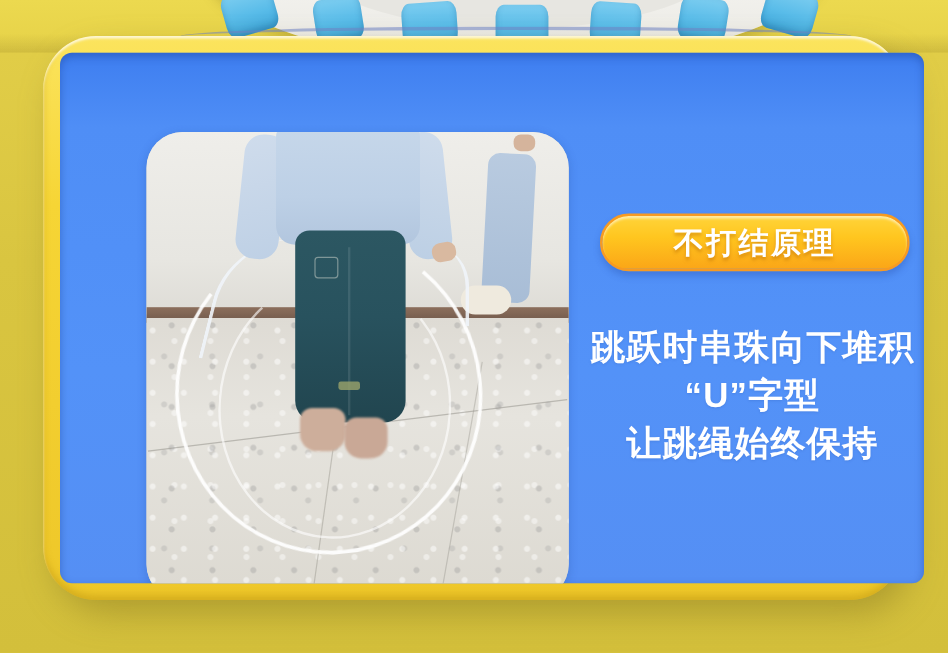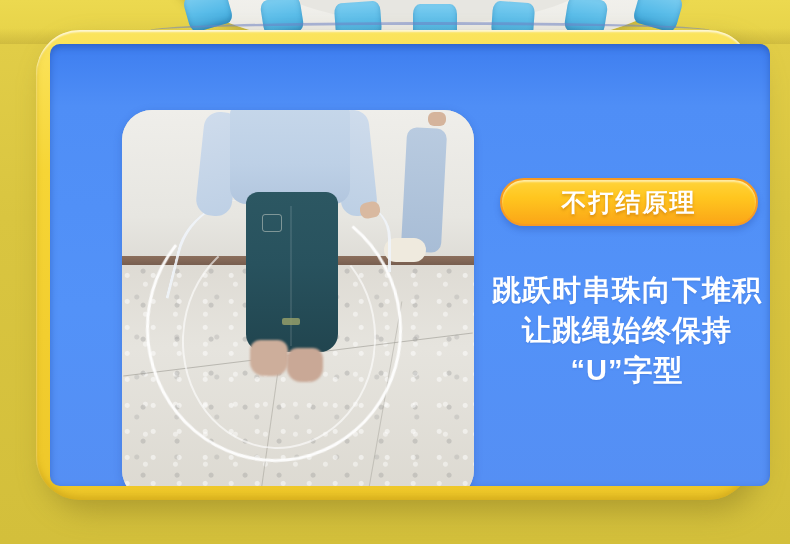--- a/index.html
+++ b/index.html
@@ -316,19 +316,19 @@
     <div class="right-col">
 
       <div class="badge-wrap">
         <div class="badge">
           <span class="badge-text">不打结原理</span>
         </div>
       </div>
 
       <div class="caption">
         <div class="caption-line">跳跃时串珠向下堆积</div>
+        <div class="caption-line">“U”字型</div>
         <div class="caption-line">让跳绳始终保持</div>
-        <div class="caption-line">“U”字型</div>
       </div>
 
     </div>
   </div>
 </div>
 
 </body></html>

